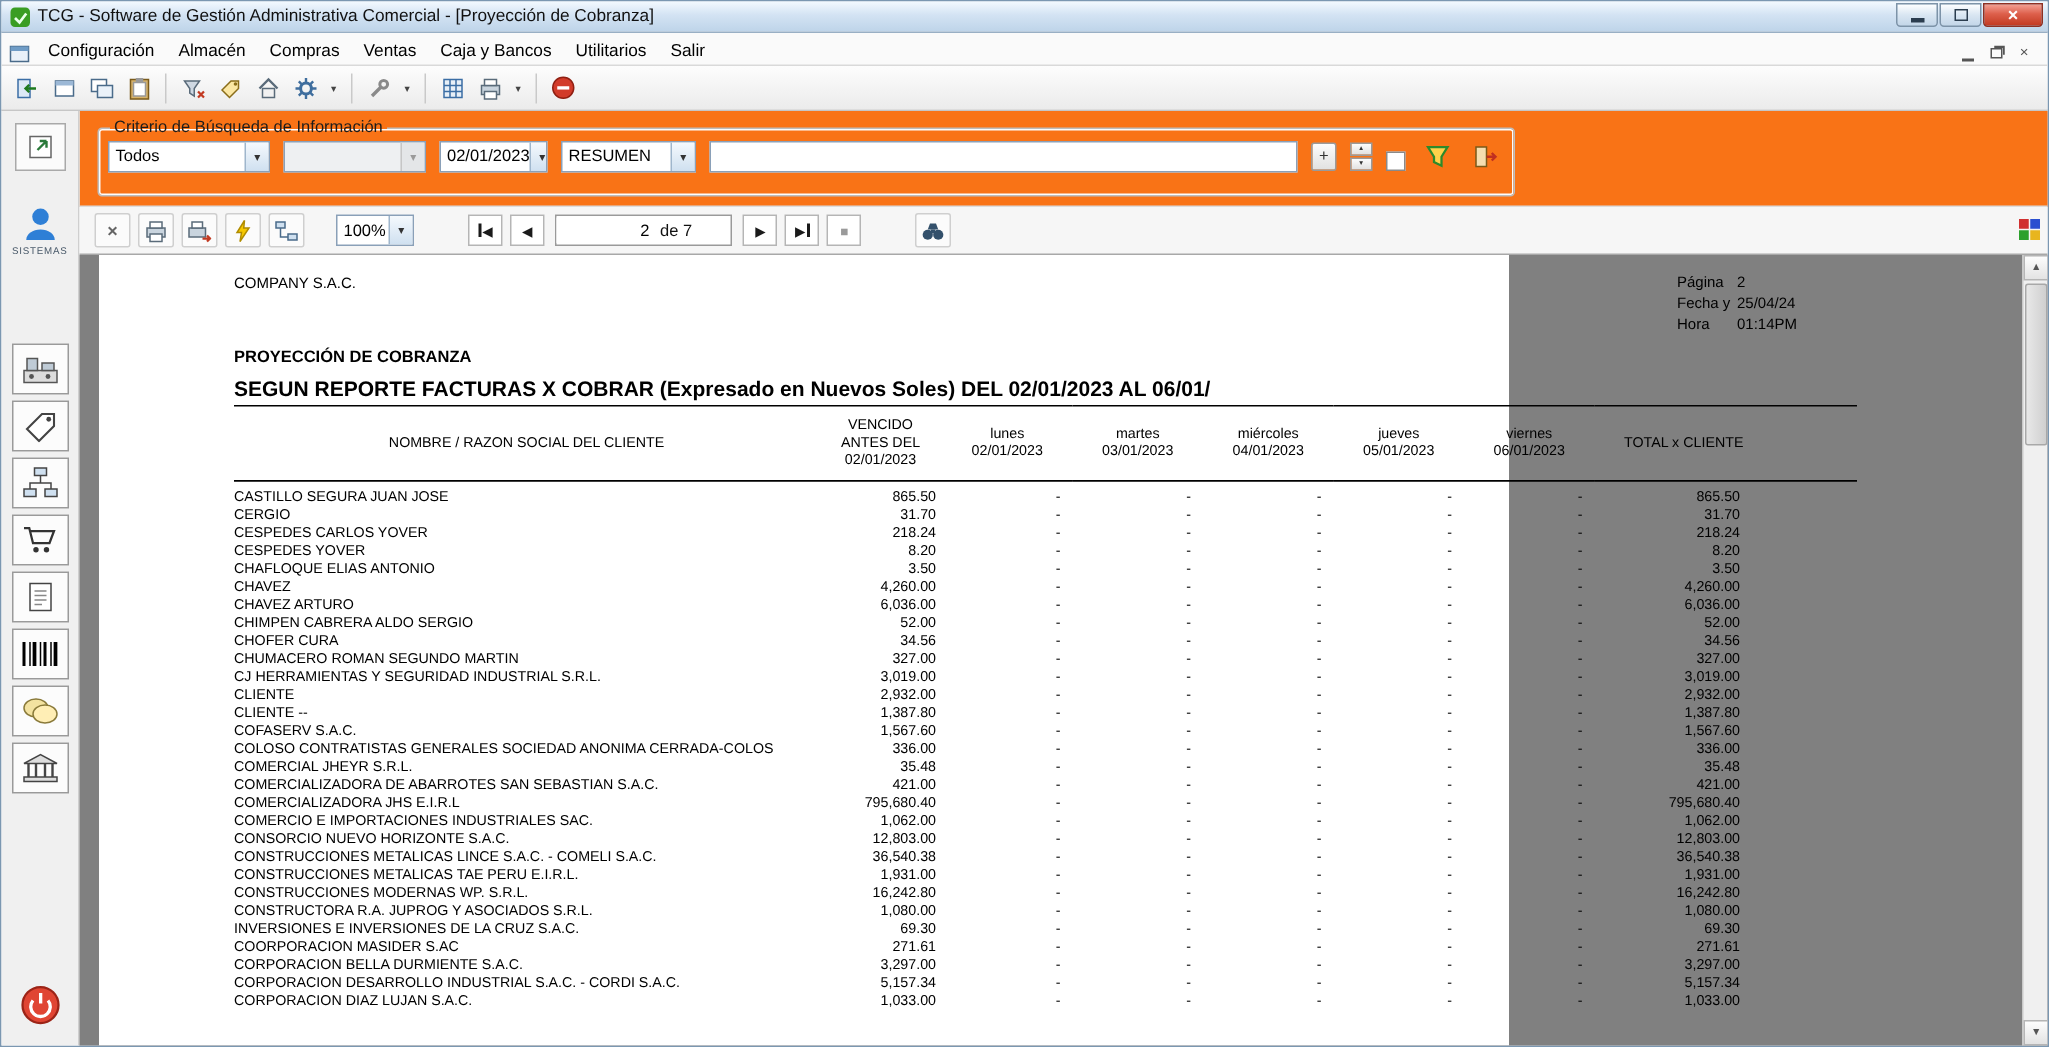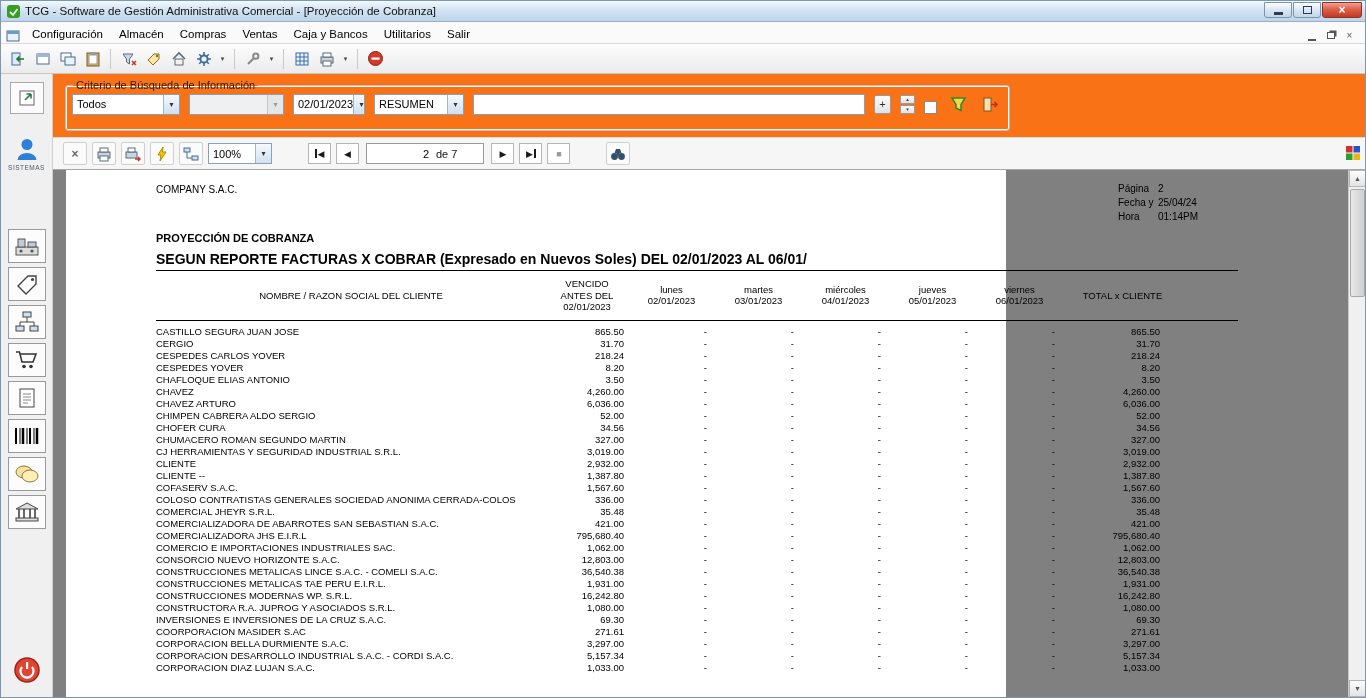--- a/index.html
+++ b/index.html
@@ -65,21 +65,21 @@
     display:flex;align-items:center;justify-content:center;font-size:11px;color:#333}
   .spin{display:flex;flex-direction:column;gap:1px}
   .spin-half{width:15px;height:9px;background:linear-gradient(#fcfcfc,#e1e1e1);border:1px solid #9a9a9a;display:flex;align-items:center;justify-content:center;font-size:5px;color:#333;line-height:1}
   .mini-check{width:13px;height:13px;background:#fff;border:1px solid #8a8a8a;align-self:flex-end;margin-bottom:1px}
   .tool-btn{width:24px;height:22px;display:flex;align-items:center;justify-content:center}
 
   
   .report-toolbar{height:32px;flex:0 0 32px;background:#f6f6f6;border-bottom:1px solid #a8a8a8;display:flex;align-items:center;padding:0 10px;gap:5px;position:relative}
   .rt-btn{width:24px;height:23px;display:flex;align-items:center;justify-content:center;border:1px solid #cfcfcf;background:#fbfbfb;border-radius:2px}
   .rt-x{font-size:12px;color:#666;font-weight:bold}
-  .zoom-combo{width:64px;margin-left:0}
+  .zoom-combo{width:52px;margin-left:16px}
   .rt-gap{width:26px}
   .rt-nav{width:23px;height:21px;border:1px solid #b5b5b5;background:#fff;display:flex;align-items:center;justify-content:center;font-size:9px;color:#1a1a1a;gap:1px}
   .rt-nav .bar{width:2px;height:9px;background:#1a1a1a}
   .rt-nav.disabled{color:#9a9a9a}
   .page-box{display:flex;height:21px;border:1px solid #9a9a9a;background:#fff;align-items:center;margin:0 2px}
   .page-input{width:62px;height:17px;border:none;outline:none;text-align:right;font-size:11px;font-family:"Liberation Sans",sans-serif}
   .of-label{font-size:11px;padding:0 26px 0 7px;color:#111}
   .rt-right{position:absolute;right:2px;top:5px;width:20px;height:20px;display:flex;align-items:center;justify-content:center}
 
   

